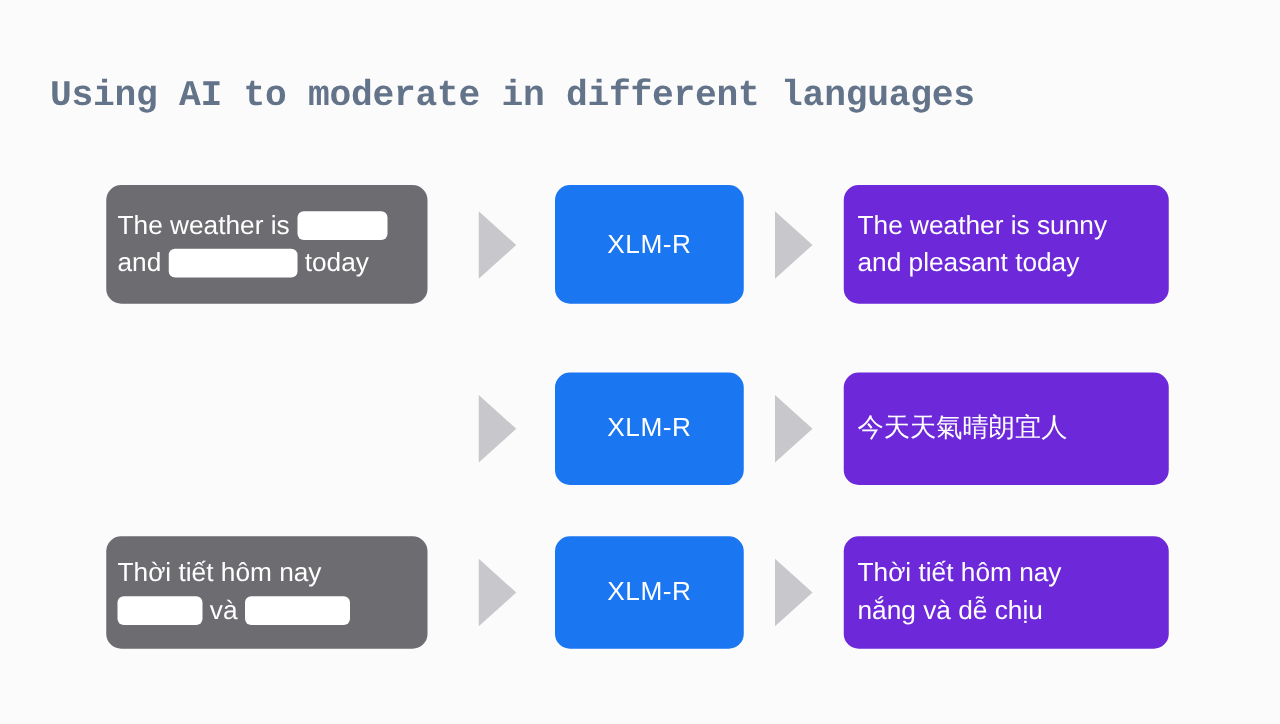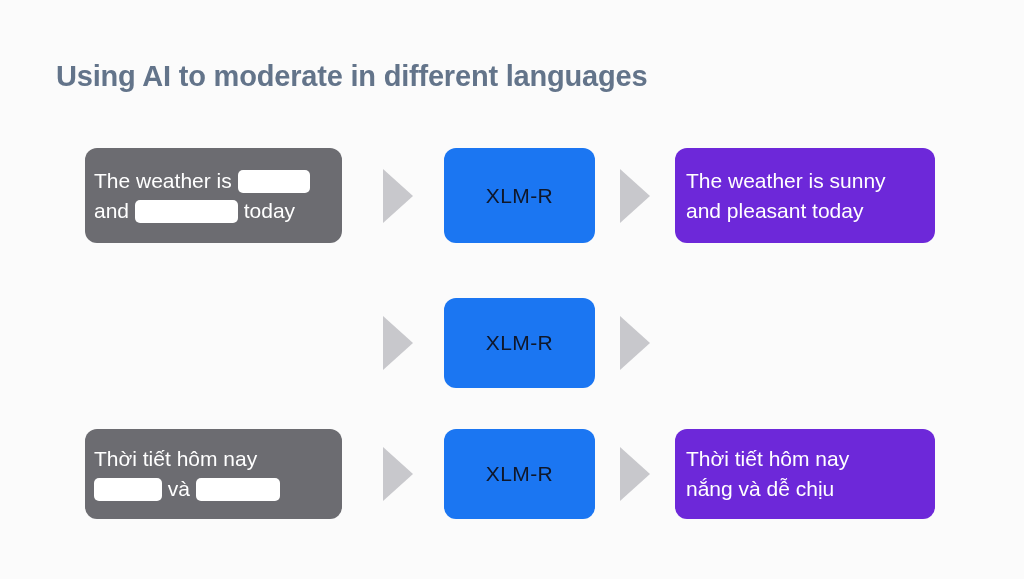--- a/index.html
+++ b/index.html
@@ -10,27 +10,28 @@
     width: 1024px;
     height: 579px;
     background: #fbfbfb;
     font-family: "Liberation Sans", "DejaVu Sans", sans-serif;
     overflow: hidden;
     position: relative;
   }
 
   #page-title {
     position: absolute;
-    left: 56px;
+    left: 40px;
     top: 60px;
     font-size: 29px;
     font-weight: bold;
     color: #63748a;
     letter-spacing: -0.2px;
     white-space: nowrap;
+    font-family: Liberation Mono, monospace;
   }
 
   .diagram {
     position: absolute;
     left: 0;
     top: 0;
     width: 1024px;
     height: 579px;
   }
 
@@ -77,21 +78,21 @@
 
   .text-line-wrap {
     font-size: 21px;
     line-height: 30px;
     font-weight: 400;
     width: 100%;
   }
   .box-model .model-label {
     font-size: 21px;
     font-weight: 400;
-    color: #0f172a;
+    color: #ffffff;
     letter-spacing: 0.4px;
   }
 
   
   .mask {
     display: inline-block;
     background: #ffffff;
     border-radius: 5px;
     height: 23px;
     vertical-align: -5px;
@@ -136,20 +137,23 @@
       <div class="text-line-wrap">The weather is sunny<br>and pleasant today</div>
     </div>
   </div>
 
   <div class="row row-1">
     <div class="chevron chevron-1"></div>
     <div class="box box-model">
       <span class="model-label">XLM-R</span>
     </div>
     <div class="chevron chevron-2"></div>
+    <div class="box box-output">
+      <div class="text-line-wrap">今天天氣晴朗宜人</div>
+    </div>
   </div>
 
   <div class="row row-2">
     <div class="box box-input">
       <div class="text-line-wrap"><span class="seg">Thời tiết hôm nay</span><br><span class="mask" style="width: 68px;"></span><span class="seg"> và </span><span class="mask" style="width: 84px;"></span></div>
     </div>
     <div class="chevron chevron-1"></div>
     <div class="box box-model">
       <span class="model-label">XLM-R</span>
     </div>

